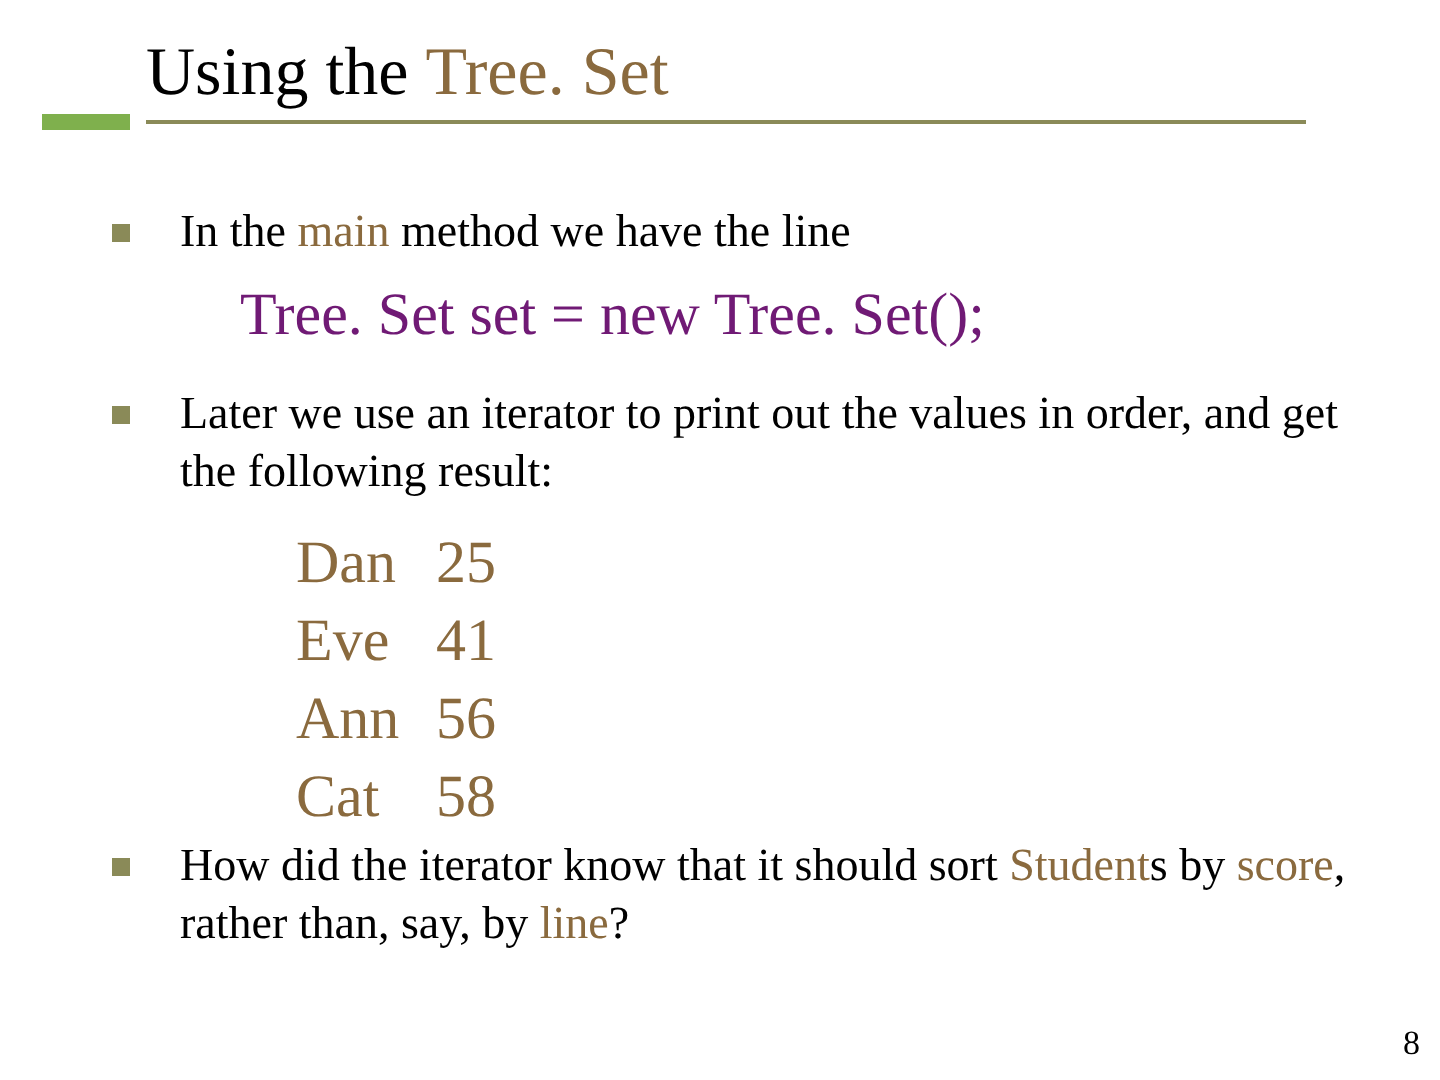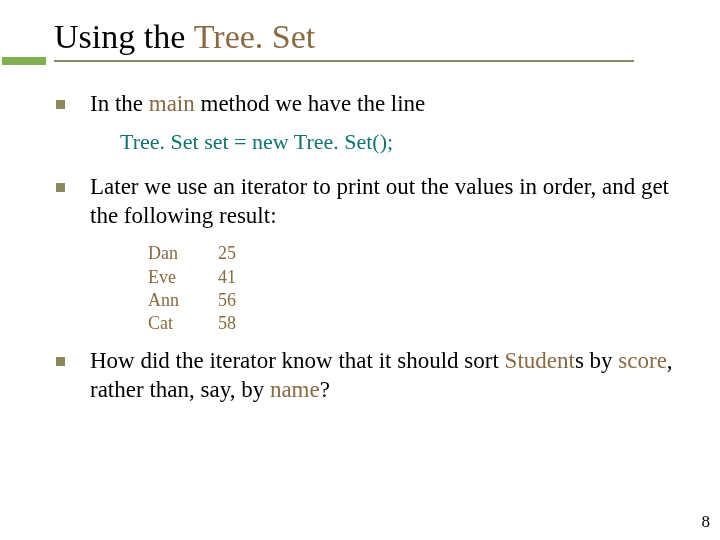--- a/index.html
+++ b/index.html
@@ -14,21 +14,21 @@
     overflow: hidden;
   }
   .slide {
     width: 720px;
     height: 540px;
     position: relative;
     box-sizing: border-box;
   }
   .title-wrap {
     position: absolute;
-    left: 54px;
+    left: 73px;
     top: 18px;
     width: 600px;
   }
   .title {
     font-size: 34px;
     font-weight: 400;
     padding-bottom: 4px;
   }
   .title-underline {
     position: absolute;
@@ -46,49 +46,49 @@
     height: 8px;
     background: #7fb04d;
   }
   .code-font {
     font-family: "Comic Sans MS", "Chalkboard SE", cursive;
     color: #8a6a3e;
   }
   .body {
     position: absolute;
     left: 52px;
-    top: 90px;
+    top: 102px;
     width: 628px;
   }
   .item {
     position: relative;
     padding-left: 38px;
     font-size: 23px;
     line-height: 1.25;
     margin-bottom: 10px;
   }
   .item .bullet {
     position: absolute;
     left: 4px;
     top: 10px;
     width: 9px;
     height: 9px;
     background: #8a8a58;
   }
   .subline {
     font-family: "Comic Sans MS", "Chalkboard SE", cursive;
-    color: #0f766e;
-    font-size: 22px;
+    color: #701a75;
+    font-size: 30px;
     margin: 4px 0 18px 68px;
   }
   .output {
-    margin: 12px 0 11px 96px;
+    margin: 12px 0 1px 96px;
     font-family: "Comic Sans MS", "Chalkboard SE", cursive;
     color: #8a6a3e;
-    font-size: 18px;
+    font-size: 30px;
     line-height: 1.3;
   }
   .output-row span:first-child {
     display: inline-block;
     width: 70px;
   }
   .page-num {
     position: absolute;
     right: 10px;
     bottom: 8px;
@@ -129,20 +129,20 @@
 
     <div class="output">
       <div class="output-row"><span>Dan</span><span>25</span></div>
       <div class="output-row"><span>Eve</span><span>41</span></div>
       <div class="output-row"><span>Ann</span><span>56</span></div>
       <div class="output-row"><span>Cat</span><span>58</span></div>
     </div>
 
     <div class="item">
       <div class="bullet"></div>
-      <span>How did the iterator know that it should sort </span><span class="inline-code">Student</span><span>s by </span><span class="inline-code">score</span><span>, rather than, say, by </span><span class="inline-code">name</span><span>?</span>
+      <span>How did the iterator know that it should sort </span><span class="inline-code">Student</span><span>s by </span><span class="inline-code">score</span><span>, rather than, say, by </span><span class="inline-code">line</span><span>?</span>
     </div>
 
   </div>
 
   <div class="page-num">8</div>
 
 </div>
 
 </body></html>

